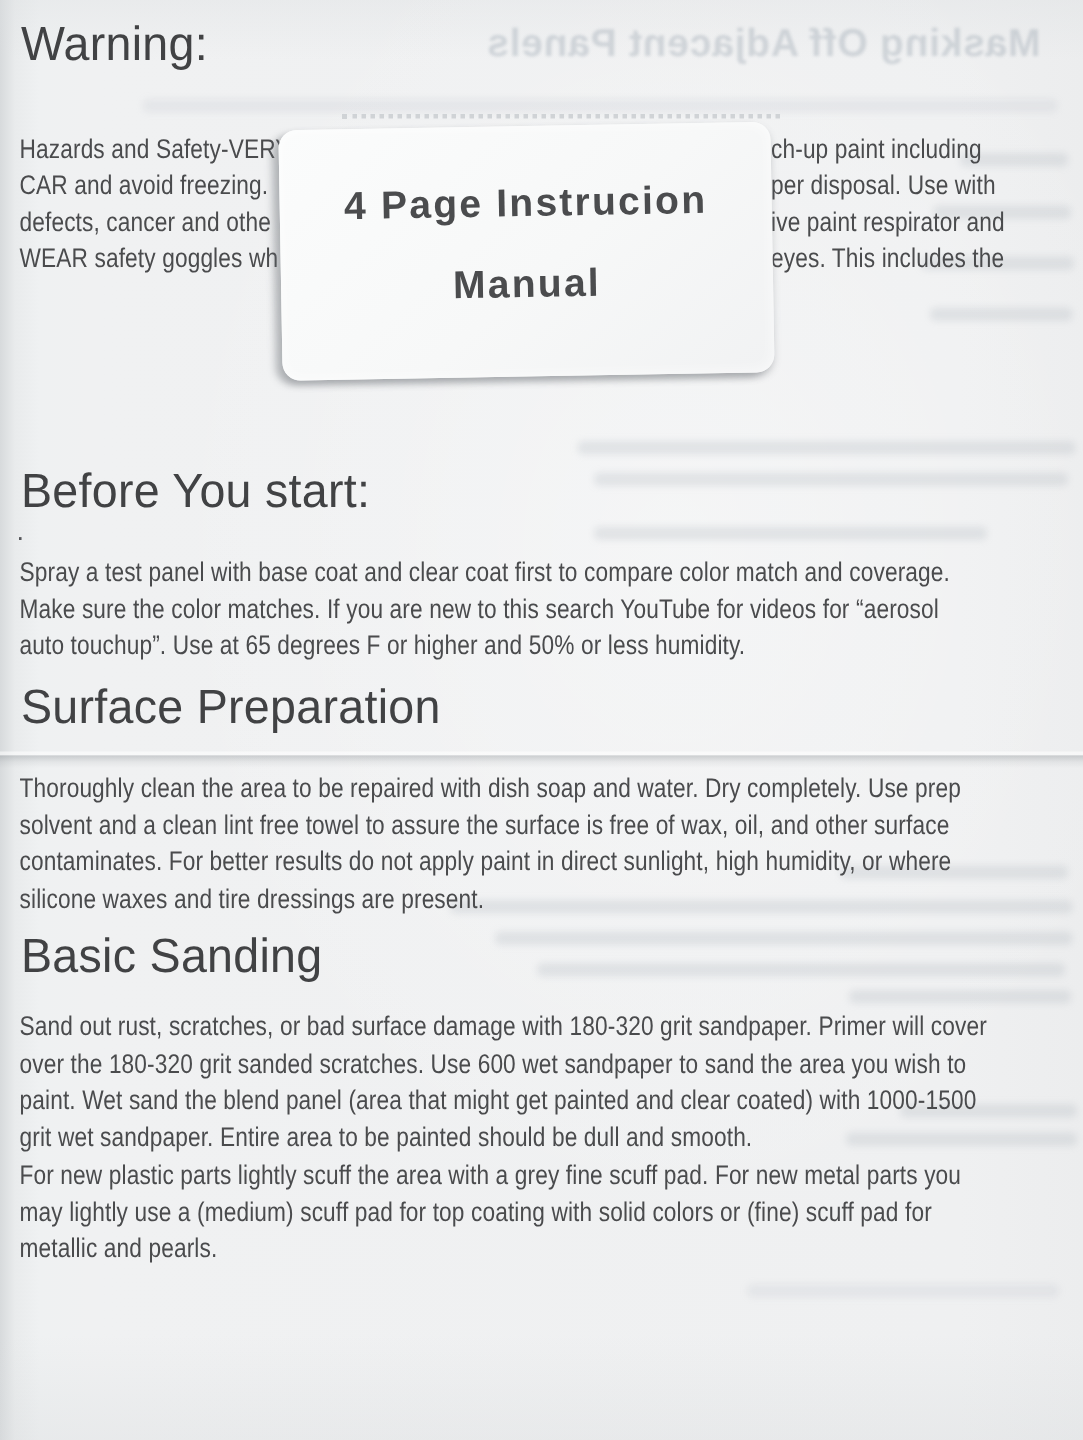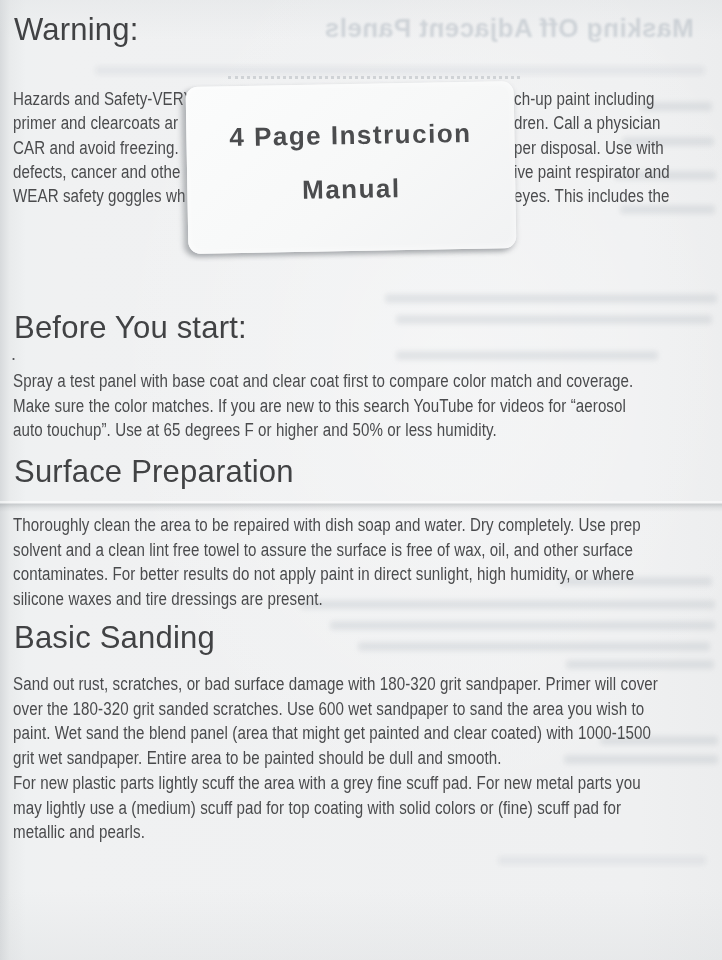--- a/index.html
+++ b/index.html
@@ -84,24 +84,20 @@
 <div class="ghost faint" style="left:498px;top:856px;width:208px;"></div>
 
 <div class="heading" style="top:8px;">Warning:</div>
 
 <div class="warn-lines">
   <div class="warn-line">
     <span class="wl left">Hazards and Safety-VERY</span>
     <span class="wl right">ch-up paint including</span>
   </div>
   <div class="warn-line">
-    <span class="wl left">primer and clearcoats ar</span>
-    <span class="wl right">dren. Call a physician</span>
-  </div>
-  <div class="warn-line">
     <span class="wl left">CAR and avoid freezing.</span>
     <span class="wl right">per disposal. Use with</span>
   </div>
   <div class="warn-line">
     <span class="wl left">defects, cancer and othe</span>
     <span class="wl right">ive paint respirator and</span>
   </div>
   <div class="warn-line">
     <span class="wl left">WEAR safety goggles wh</span>
     <span class="wl right">eyes. This includes the</span>

